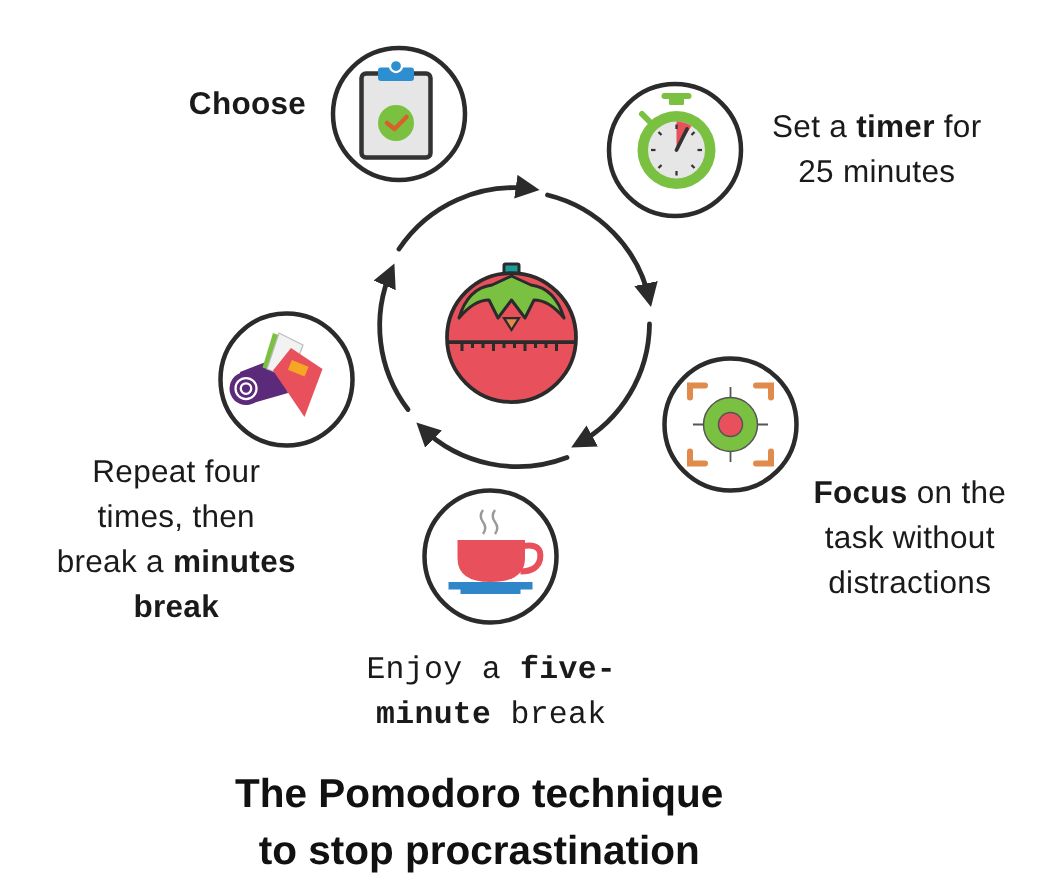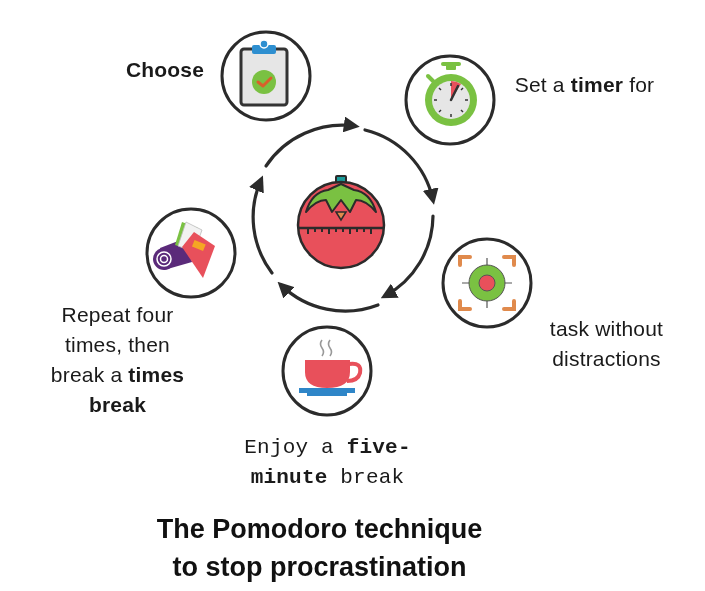--- a/index.html
+++ b/index.html
@@ -126,35 +126,37 @@
     </g>
   </g>
 </svg>
 
 <div class="label" style="left:100px; top:55px; width:130px;">
   <div><b>Choose</b></div>
 </div>
 
 <div class="label" style="left:497px; top:70px; width:175px;">
   <div><span>Set a </span><b>timer</b><span> for</span></div>
+  <div>25 minutes</div>
 </div>
 
 <div class="label" style="left:524px; top:314px; width:165px;">
+  <div><b>Focus</b><span> on the</span></div>
   <div>task without</div>
   <div>distractions</div>
 </div>
 
 <div class="label" style="left:235px; top:433px; width:185px;font-family:Liberation Mono, monospace;">
   <div><span>Enjoy a </span><b>five-</b></div>
   <div><b>minute</b><span> break</span></div>
 </div>
 
 <div class="label" style="left:35px; top:300px; width:165px;">
   <div>Repeat four</div>
   <div>times, then</div>
-  <div><span>break a </span><b>times</b></div>
+  <div><span>break a </span><b>minutes</b></div>
   <div><b>break</b></div>
 </div>
 
 <div class="title">
   <div>The Pomodoro technique</div>
   <div>to stop procrastination</div>
 </div>
 
 </body></html>

